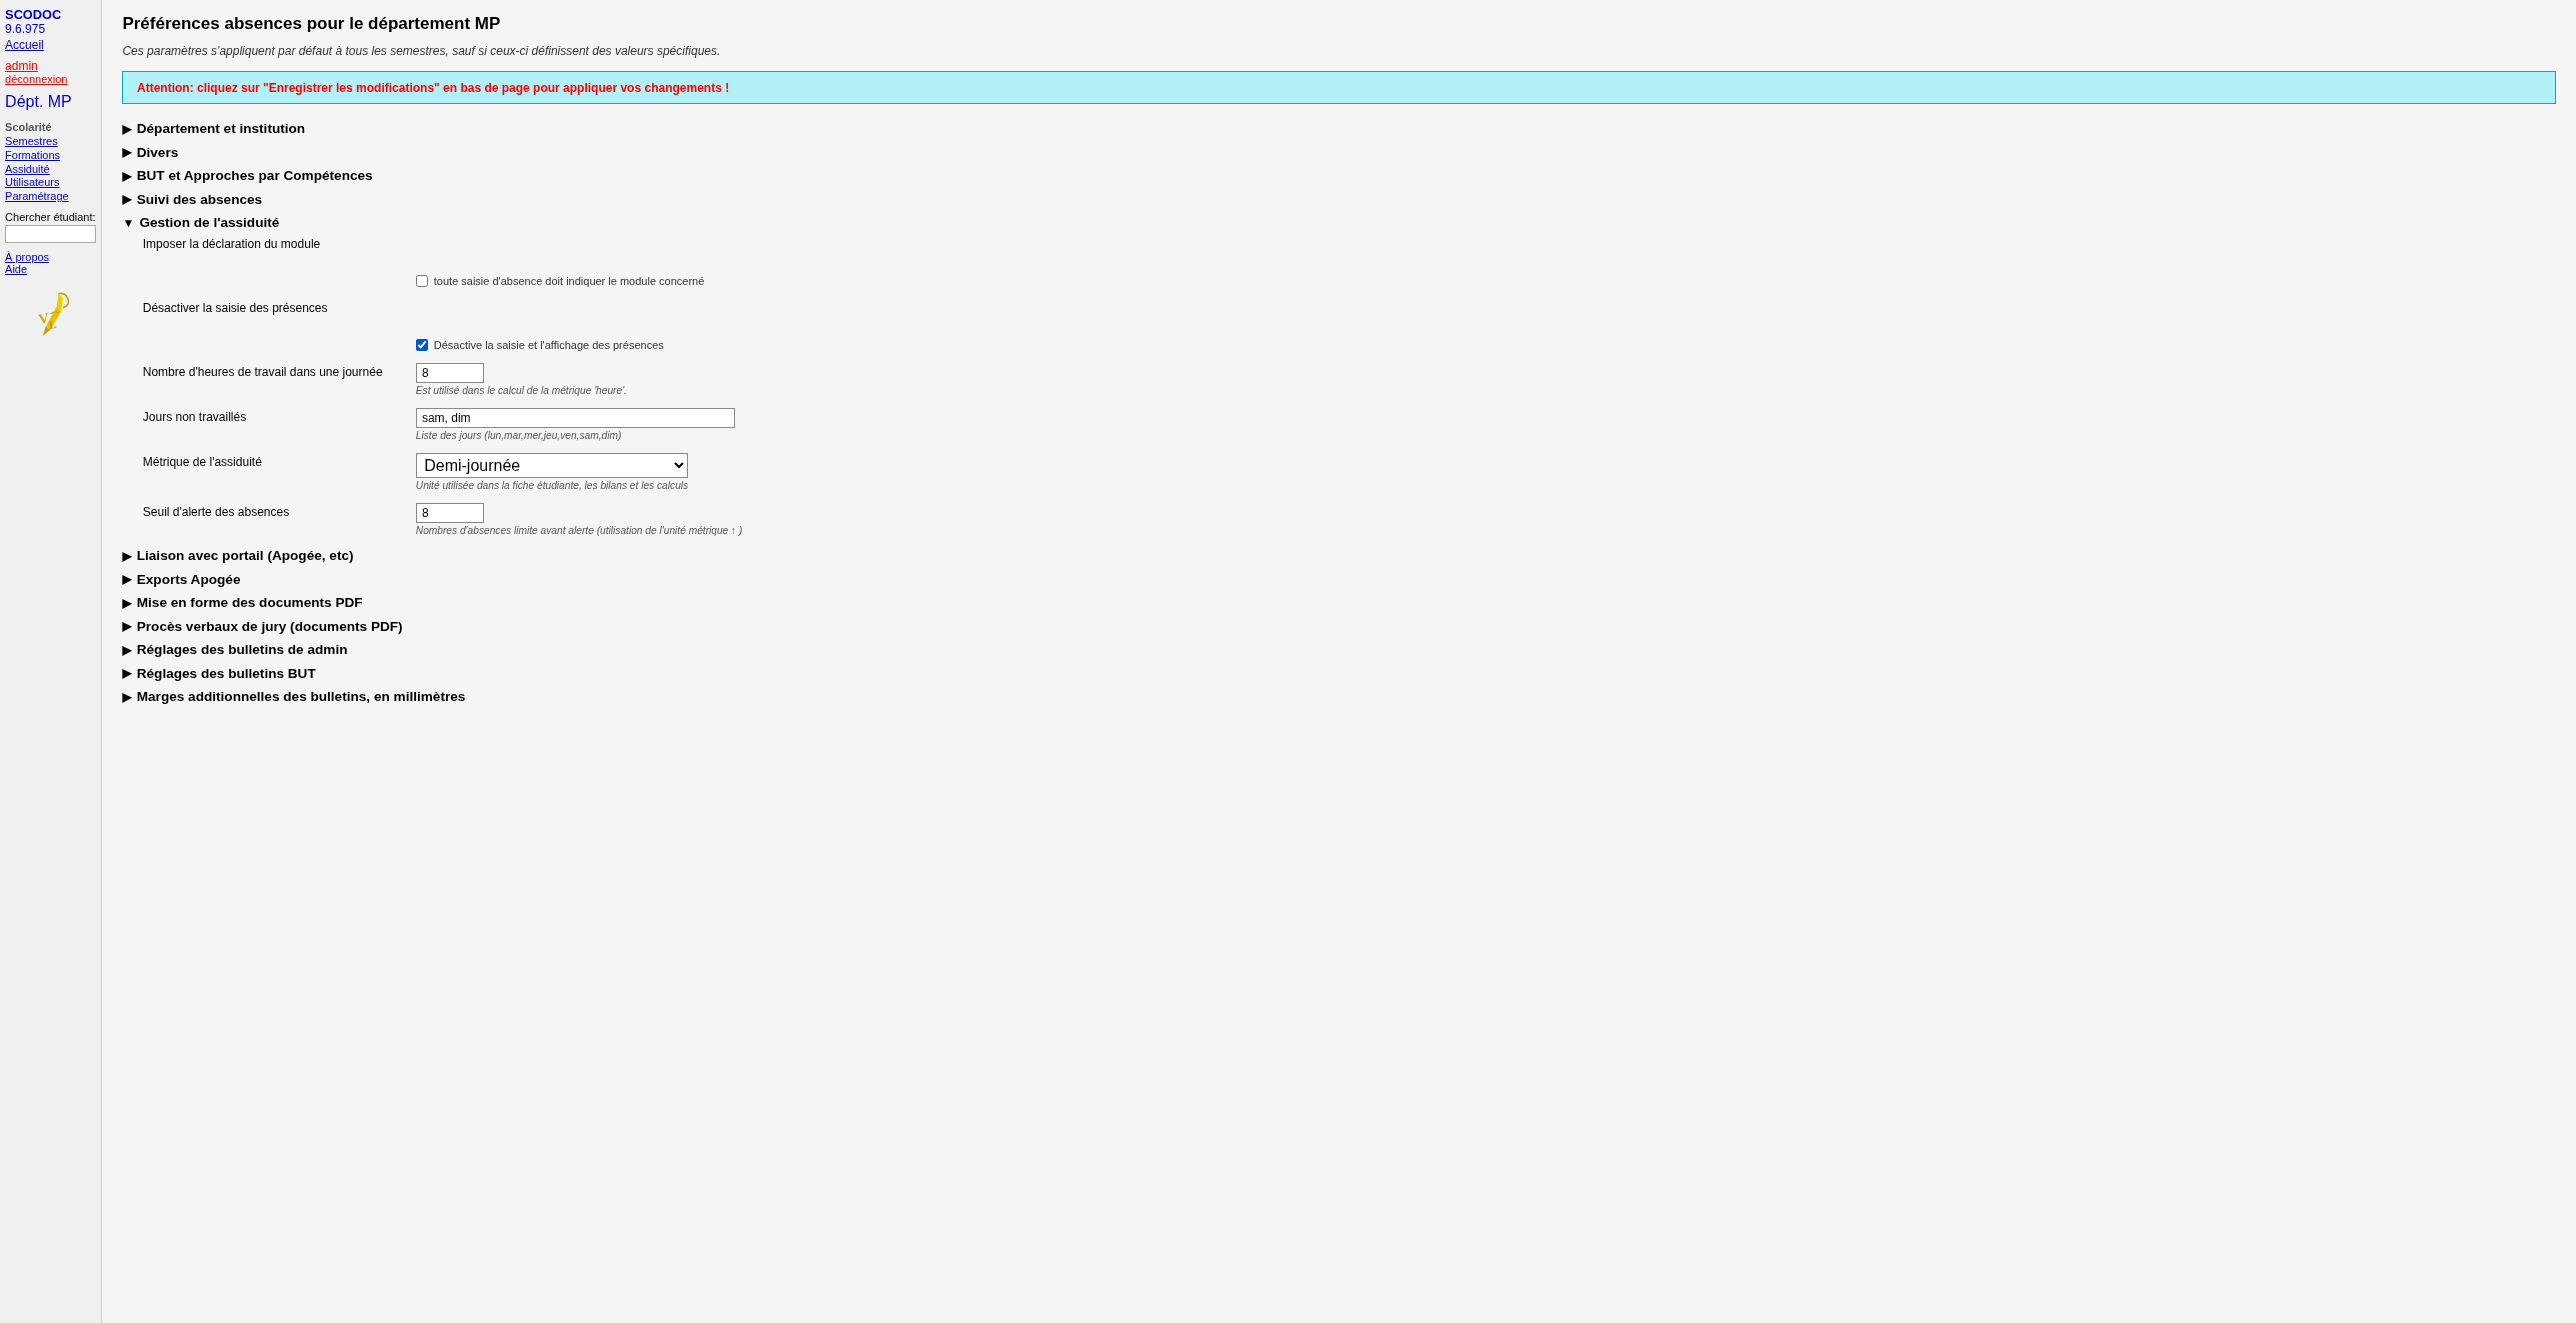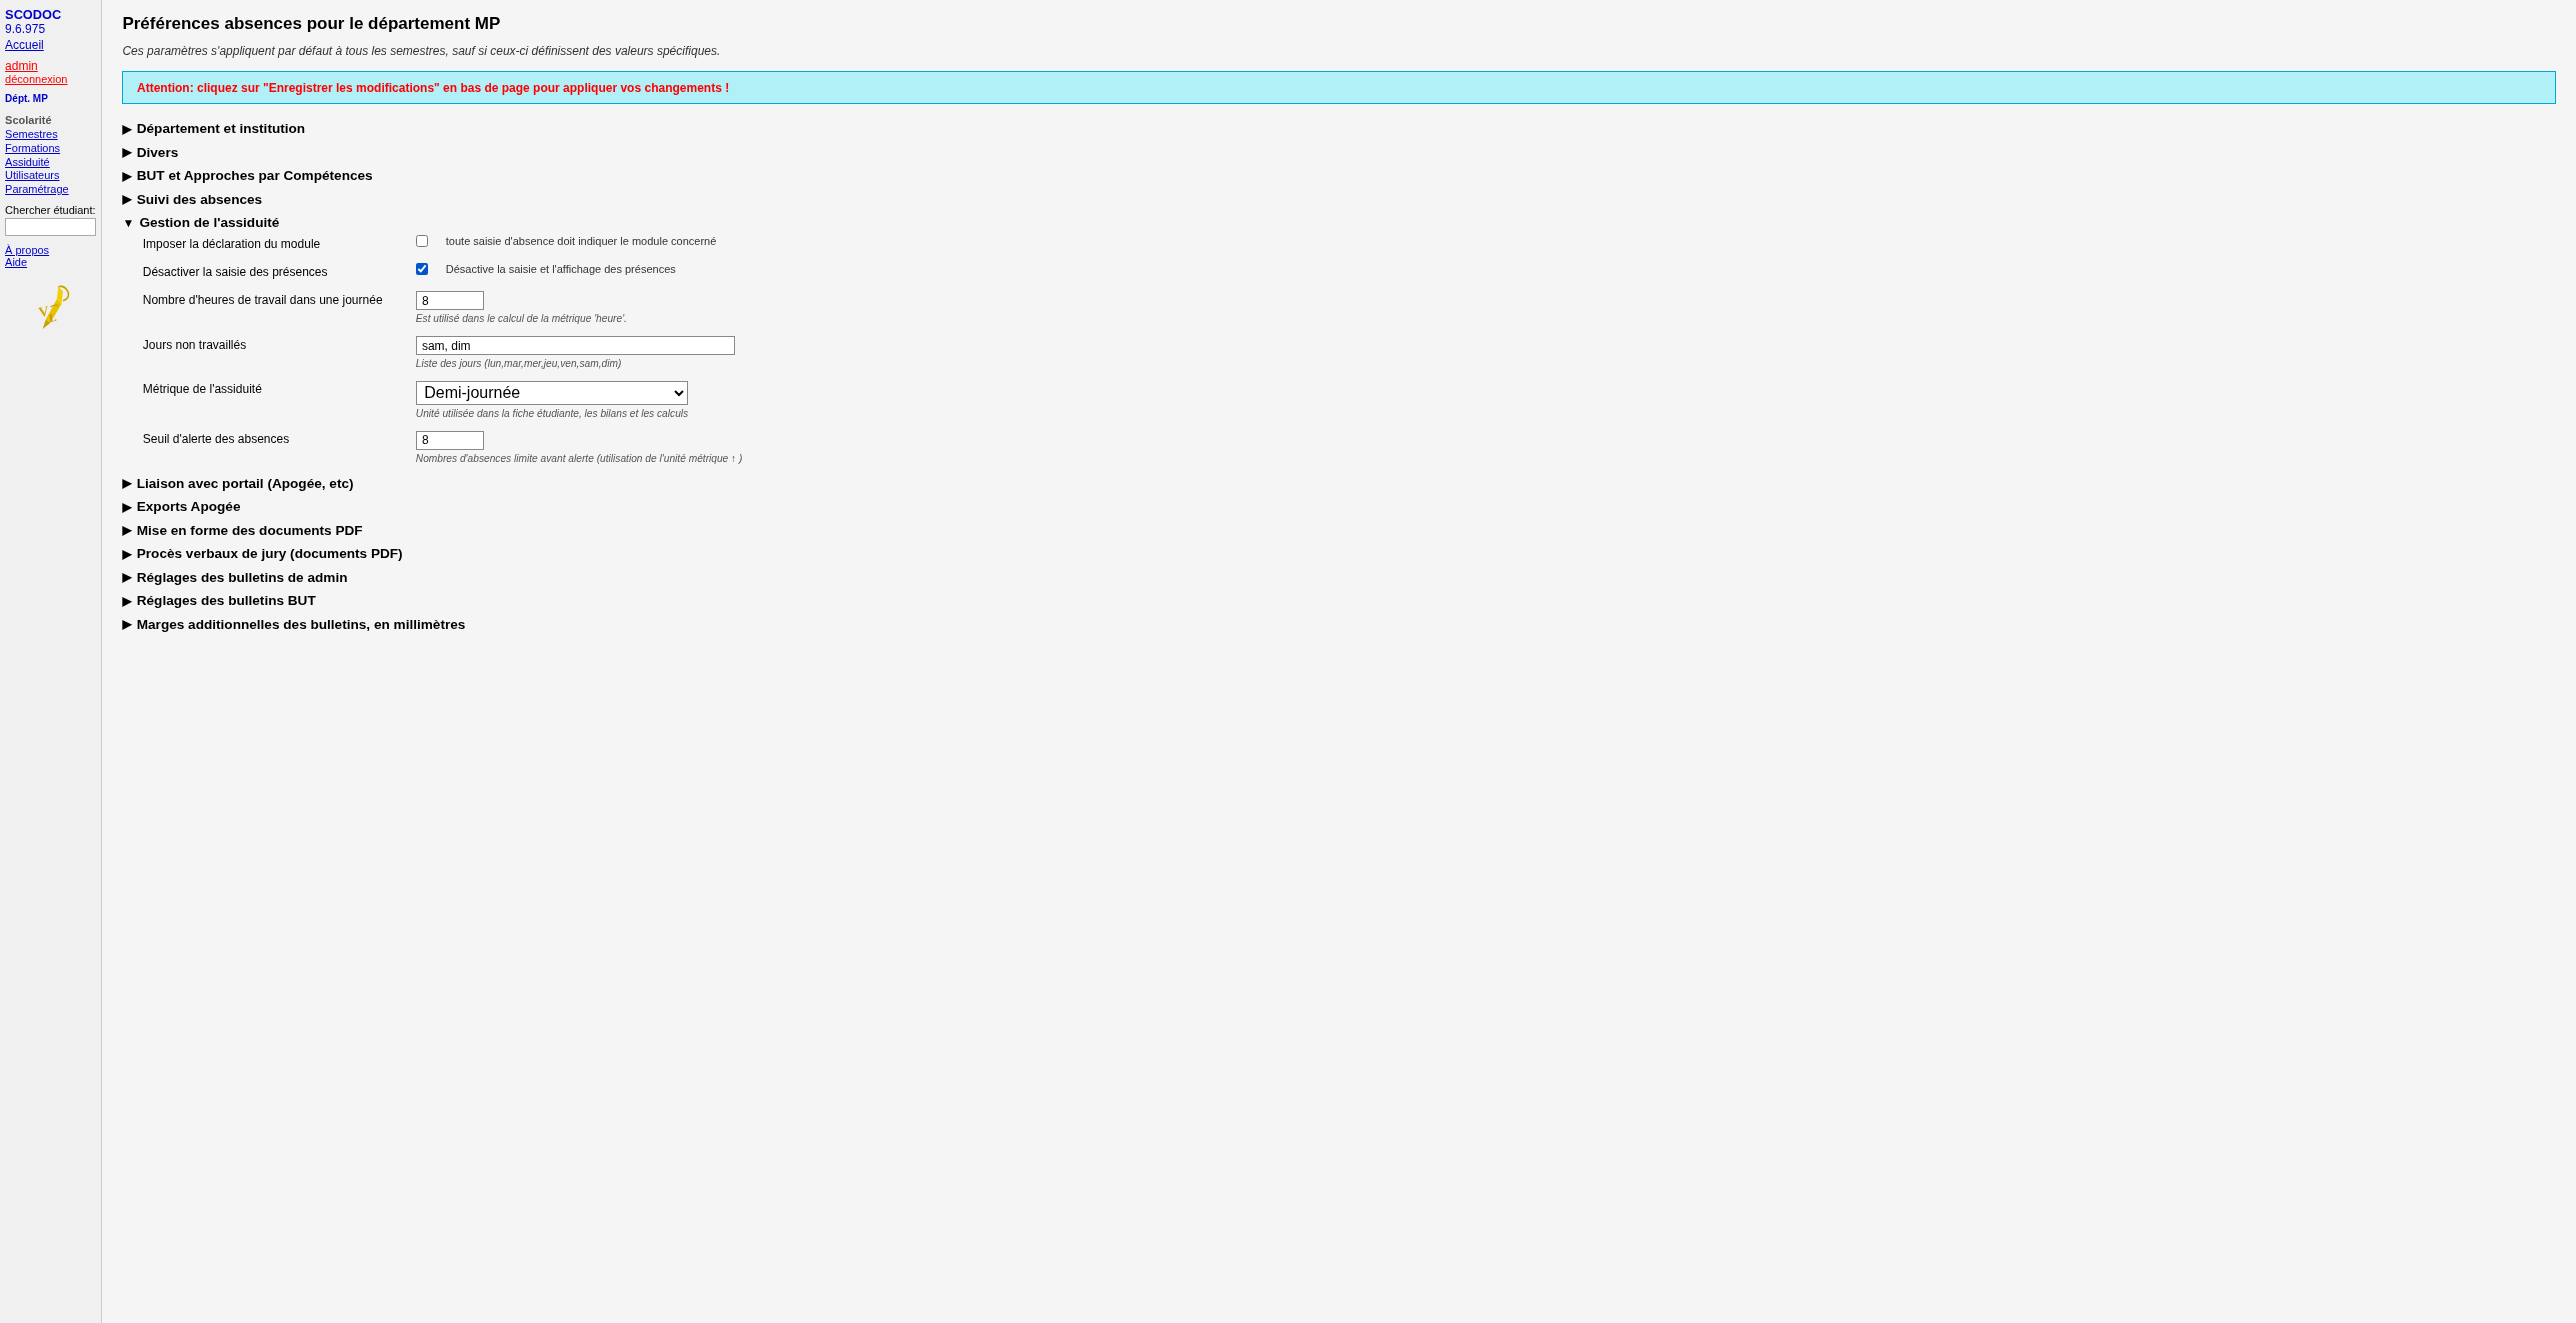--- a/index.html
+++ b/index.html
@@ -45,22 +45,22 @@
     }
     #sidebar .deconnexion-link {
       color: red;
       text-decoration: underline;
       cursor: pointer;
       display: block;
       font-size: 11px;
     }
     #sidebar .dept-label {
       color: #0000cc;
-      font-weight: bold;
-      font-size: 10px;
+      font-weight: normal;
+      font-size: 16px;
       margin-top: 8.5px;
       display: block;
     }
     #sidebar .section-header {
       color: #555;
       font-weight: bold;
       margin-top: 8.5px;
       font-size: 11px;
     }
     #sidebar .nav-link {
@@ -184,21 +184,22 @@
       font-size: 12px;
       width: 68px;
       background: white;
     }
     .form-row input.wide {
       width: 319px;
     }
     .checkbox-row {
       display: flex;
       align-items: center;
-      gap: 18px;
+      gap: 6px;
+      margin-top: 40px;
     }
     .checkbox-row input[type="checkbox"] {
       width: 12px;
       height: 12px;
     }
     .checkbox-row input[type="checkbox"].checked-blue {
       accent-color: #0055cc;
     }
     .checkbox-label {
       font-size: 11px;

